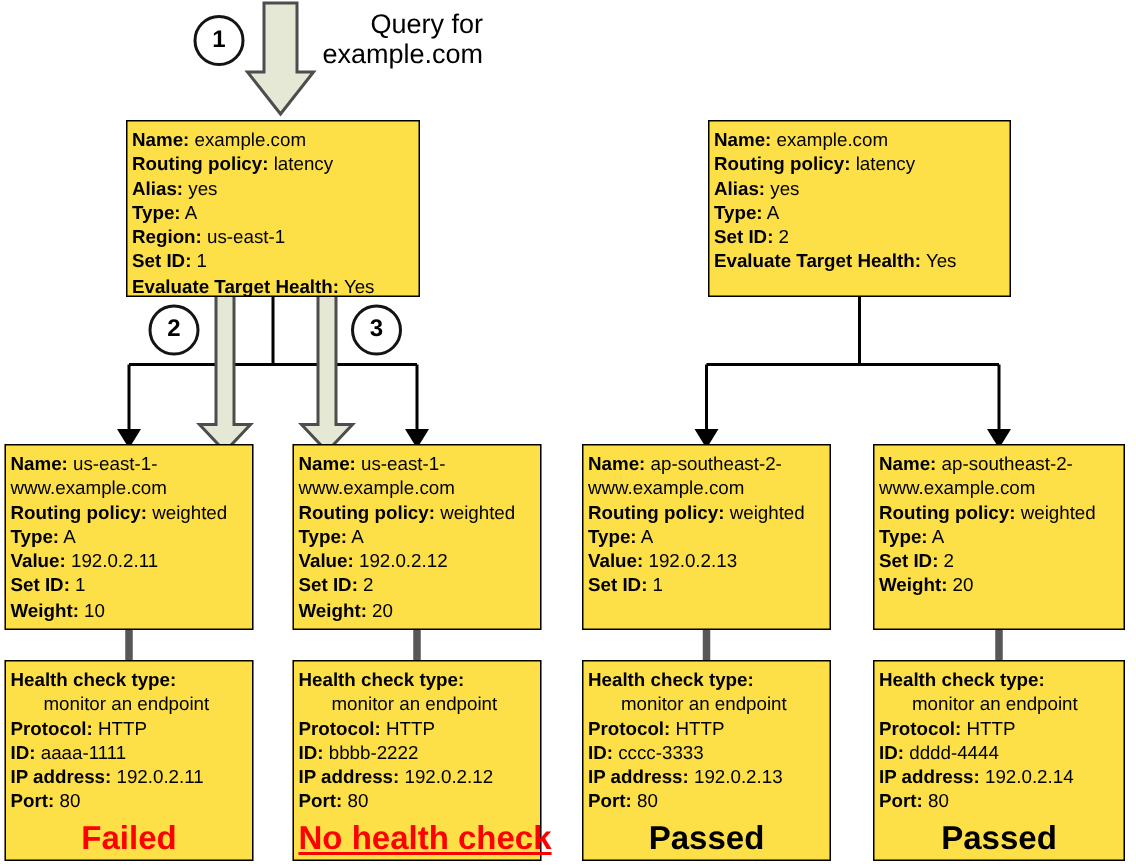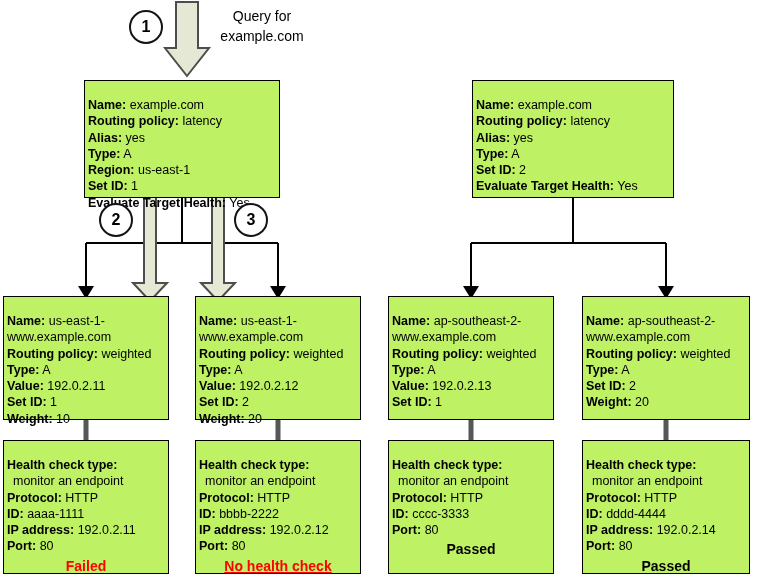--- a/index.html
+++ b/index.html
@@ -3,39 +3,39 @@
 <meta charset="utf-8">
 <style>
   html,body { margin:0; padding:0; background:#fff; }
   .canvas {
     position:relative; width:757px; height:578px; background:#ffffff;
     font-family:"Liberation Sans","DejaVu Sans",sans-serif; color:#000;
     overflow:hidden;
   }
   svg.overlay { position:absolute; left:0; top:0; pointer-events:none; }
   .box {
-    position:absolute; background:#bef264; border:1.5px solid #000;
-    box-sizing:border-box; padding:16px 3px; font-size:12.5px;
+    position:absolute; background:#fde047; border:1.5px solid #000;
+    box-sizing:border-box; padding:4px 3px; font-size:12.5px;
   }
   .line { line-height:16.3px; white-space:nowrap; }
   .line b { font-weight:bold; }
-  .line.indent { padding-left:6px; }
+  .line.indent { padding-left:6px;margin-left:16px; }
   .status {
-    font-size:14px; font-weight:bold; text-align:center;
+    font-size:22px; font-weight:bold; text-align:center;
     margin-top:3px; white-space:nowrap;
   }
   .badge {
     position:absolute; width:30px; height:30px; background:#fff;
     border:2px solid #141414; border-radius:50%;
     display:flex; align-items:center; justify-content:center;
     font-size:16px; font-weight:bold; z-index:3;
   }
   .query-label {
     position:absolute; left:202px; top:6px; width:120px;
-    text-align:center; font-size:14px; line-height:20px; z-index:3;
+    text-align:right; font-size:18px; line-height:20px; z-index:3;
   }
 </style>
 </head>
 <body>
 
 <div class="canvas">
 
   <svg class="overlay" width="757" height="578" viewBox="0 0 757 578">
 
     <path d="M182,198 V244 M86,243 H278 M86,243 V288 M278,243 V288" fill="none" stroke="#000000" stroke-width="2"></path>
@@ -148,20 +148,21 @@
         <div class="line"><b>Port:</b> 80</div>
       </div>
     <div class="status" style="color: rgb(255, 0, 0); text-decoration: underline;">No health check</div>
   </div>
   <div class="box" style="left:388px;top:440px;width:166px;height:134px">
     <div>
         <div class="line"><b>Health check type:</b></div>
         <div class="line indent">monitor an endpoint</div>
         <div class="line"><b>Protocol:</b> HTTP</div>
         <div class="line"><b>ID:</b> cccc-3333</div>
+        <div class="line"><b>IP address:</b> 192.0.2.13</div>
         <div class="line"><b>Port:</b> 80</div>
       </div>
     <div class="status" style="color: rgb(0, 0, 0);">Passed</div>
   </div>
   <div class="box" style="left:582px;top:440px;width:168px;height:134px">
     <div>
         <div class="line"><b>Health check type:</b></div>
         <div class="line indent">monitor an endpoint</div>
         <div class="line"><b>Protocol:</b> HTTP</div>
         <div class="line"><b>ID:</b> dddd-4444</div>

